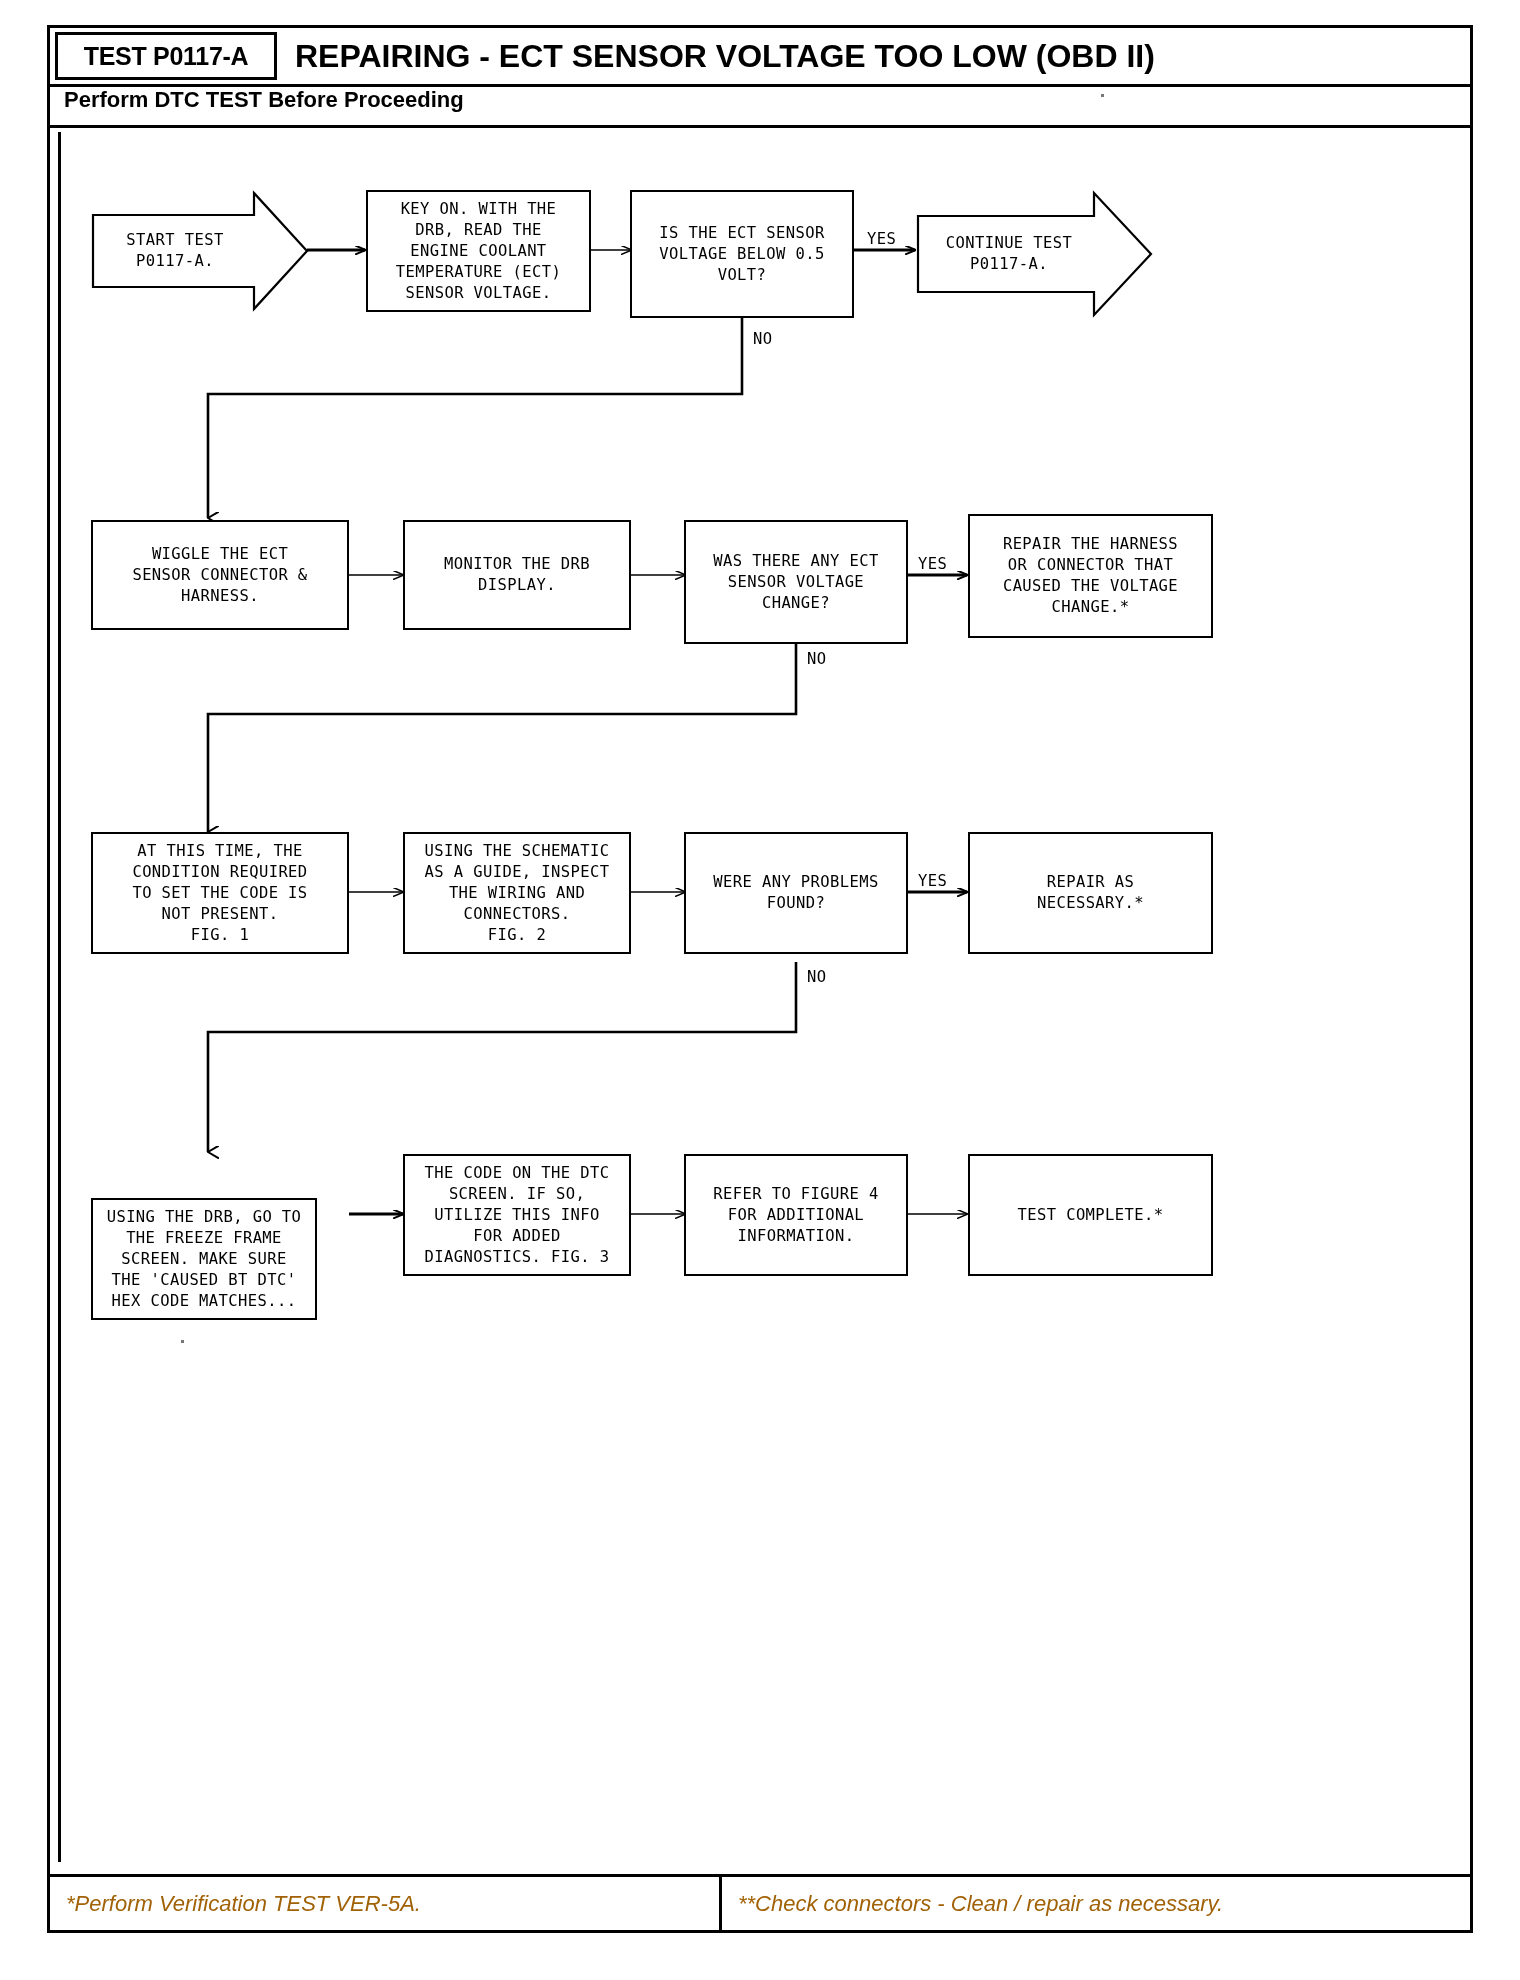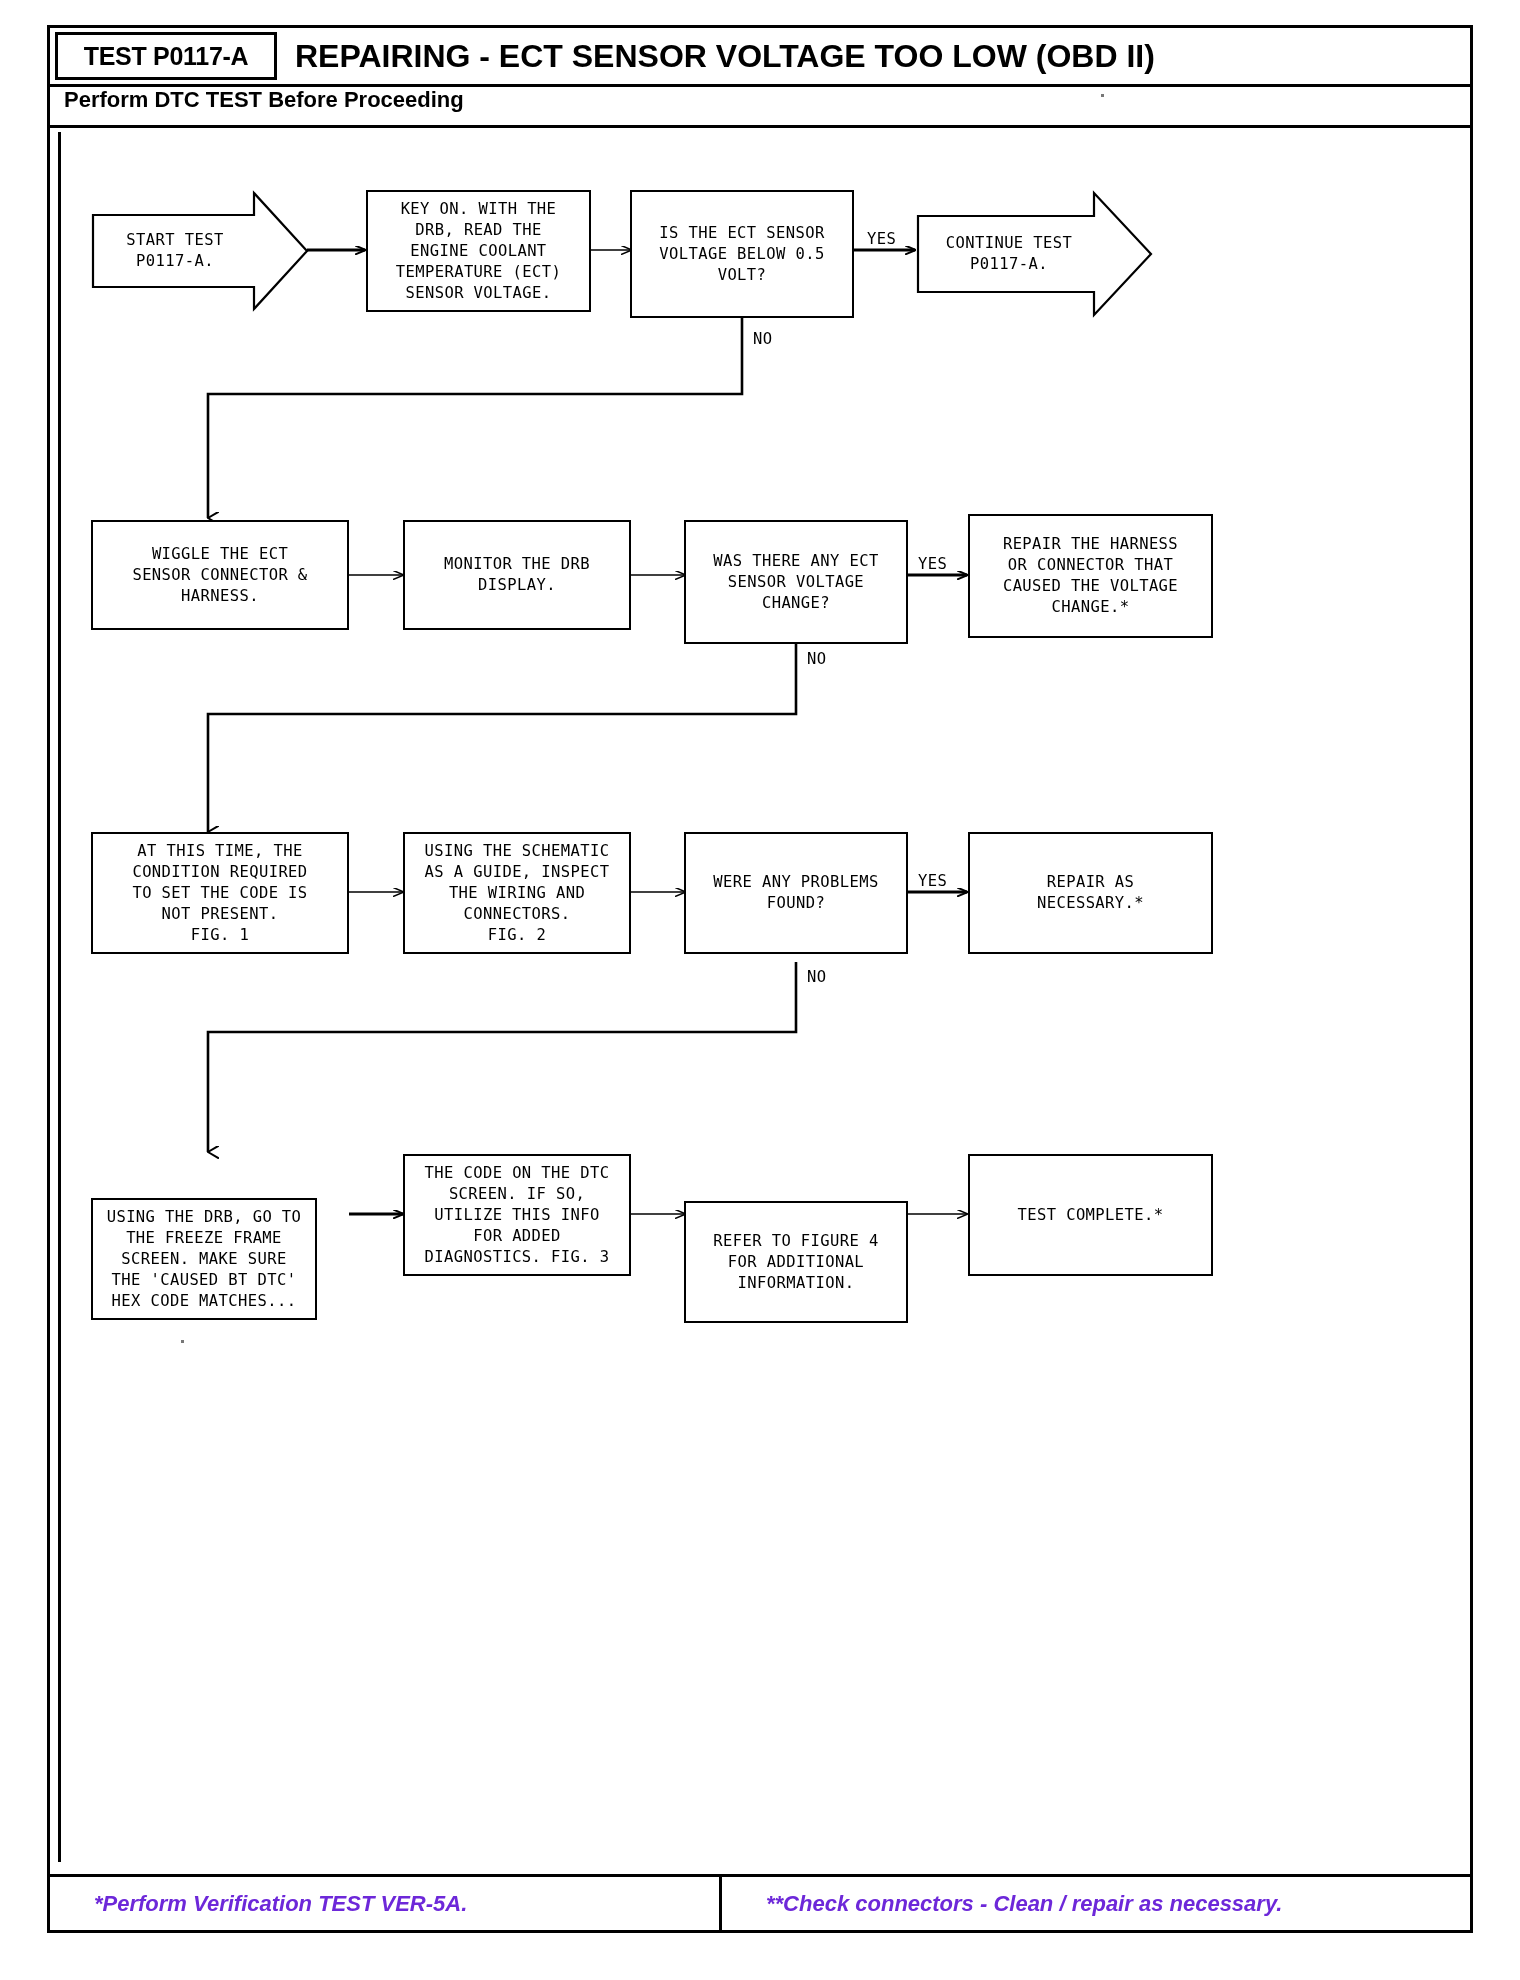--- a/index.html
+++ b/index.html
@@ -120,25 +120,24 @@
     border-right: 3px solid #000;
     padding-left: 16px;
   }
   .footer-right {
     flex: 1;
     padding-left: 16px;
     text-align: center;
   }
   .footer-cell .txt {
     font-size: 22px;
-    font-weight: bold;
+    font-weight: normal;
     font-style: italic;
-    color: #6d28d9;
+    color: #a16207;
     white-space: nowrap;
-    margin-left: 28px;
   }
 
   
   .flow-layer {
     position: absolute;
     left: 0;
     top: 0;
     width: 1404px;
     height: 1730px;
     pointer-events: none;
@@ -371,21 +370,21 @@
       </div>
 
       <div class="node boxed" style="left:342px; top:1022px; width:228px; height:122px;">
         <div class="node-text">THE CODE ON THE DTC
 SCREEN. IF SO,
 UTILIZE THIS INFO
 FOR ADDED
 DIAGNOSTICS.  FIG. 3</div>
       </div>
 
-      <div class="node boxed" style="left:623px; top:1069px; width:224px; height:122px;">
+      <div class="node boxed" style="left:623px; top:1022px; width:224px; height:122px;">
         <div class="node-text">REFER TO FIGURE 4
 FOR ADDITIONAL
 INFORMATION.</div>
       </div>
 
       <div class="node boxed" style="left:907px; top:1022px; width:245px; height:122px;">
         <div class="node-text">TEST COMPLETE.*</div>
       </div>
 
       <div class="speck" style="left:120px; top:1208px;"></div>

